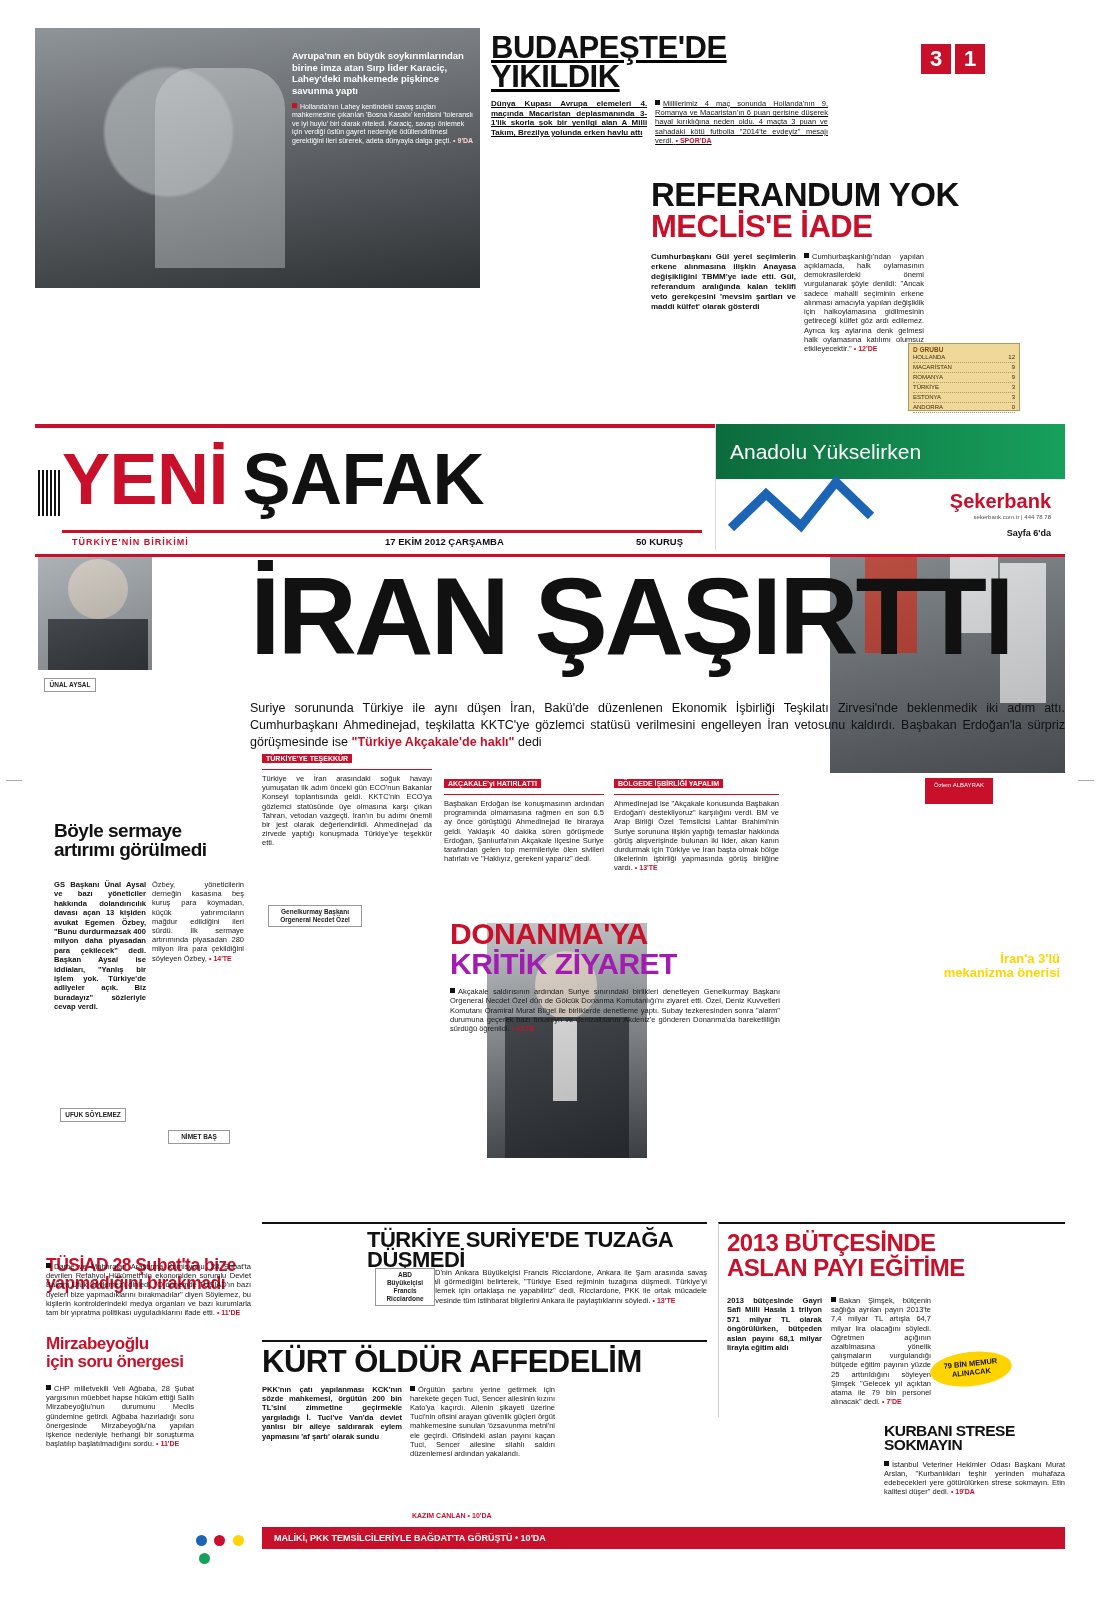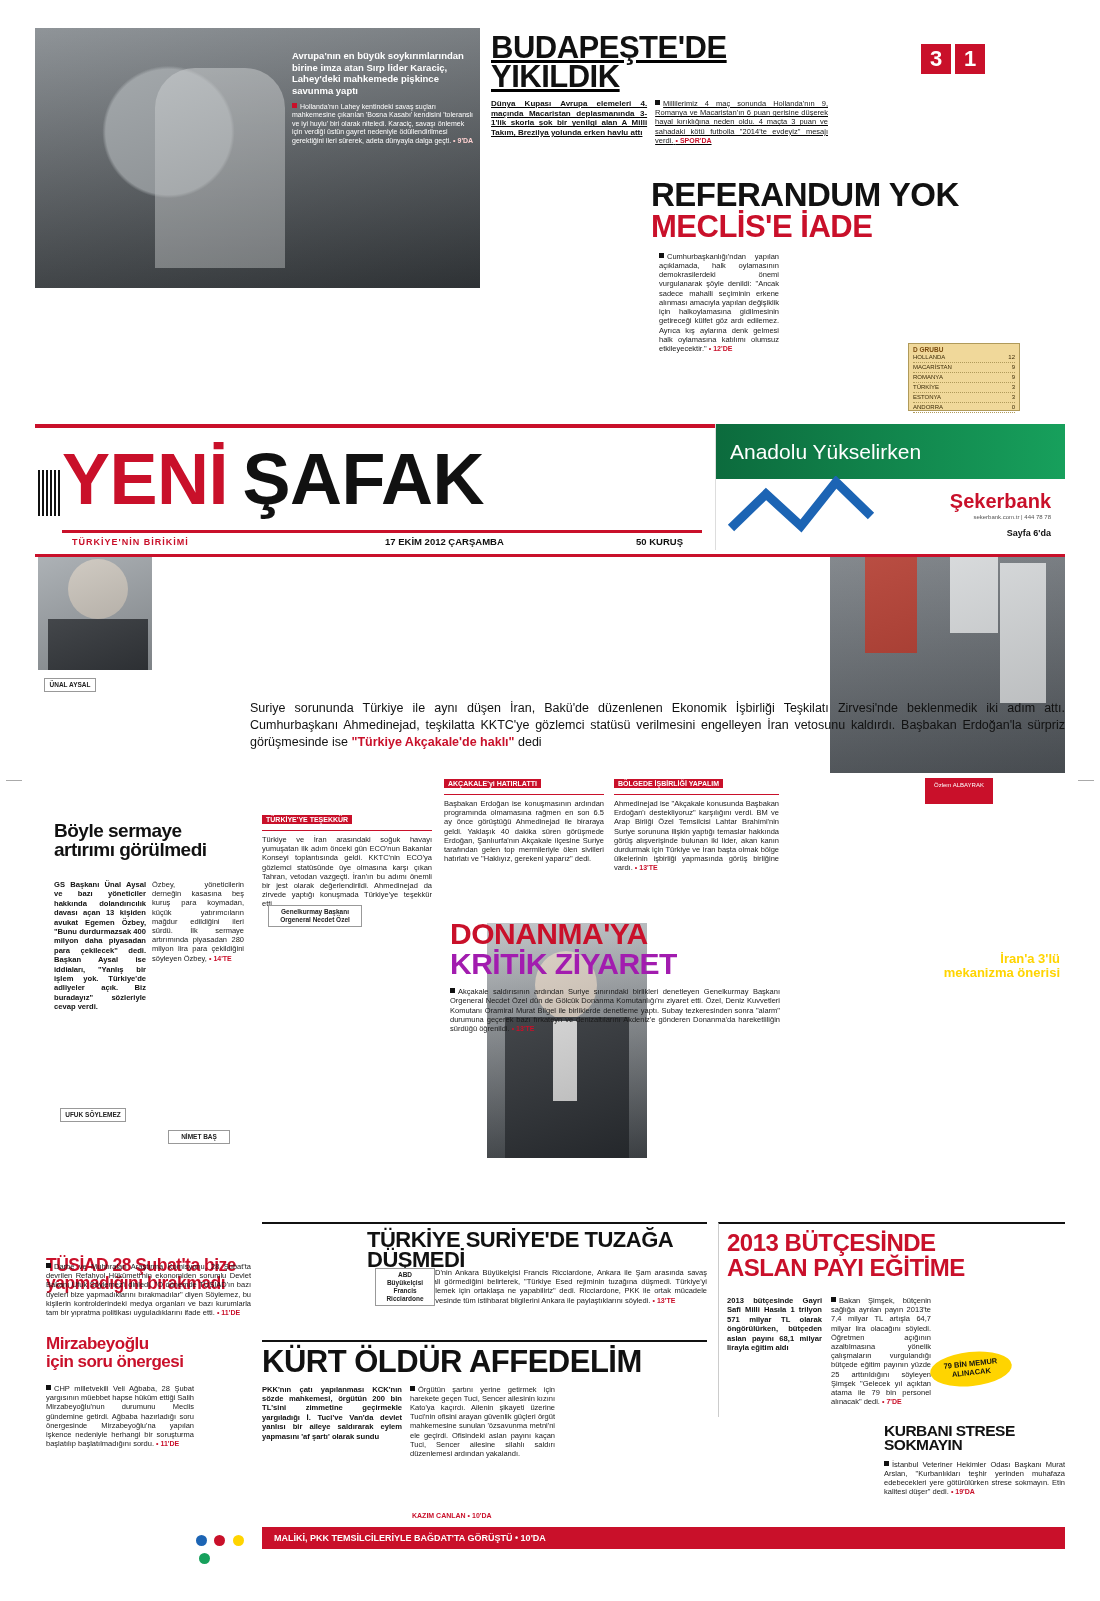--- a/index.html
+++ b/index.html
@@ -106,20 +106,21 @@
     <div style="position:absolute;inset:0;background:linear-gradient(180deg,#b7bcc0,#4e5358);"></div>
     <div style="position:absolute;left:48px;top:28px;width:62px;height:68px;border-radius:50%;background:#ddd0c2;"></div>
     <div style="position:absolute;left:18px;top:94px;width:124px;height:141px;background:#2f3338;"></div>
     <div style="position:absolute;left:66px;top:98px;width:24px;height:80px;background:#e8e8e8;"></div>
   </div>
 
   <div class="blk" style="left:651px;top:180px;width:410px;">
     <div class="hdl" style="font-size:33px;color:#111;">REFERANDUM YOK</div>
     <div class="hdl" style="font-size:31px;color:#c9102a;margin-top:3px;">MECLİS'E İADE</div>
     <div style="display:flex;margin-top:10px;">
+      <div style="width:145px;font-size:8px;line-height:10px;font-weight:bold;color:#111;text-align:justify;">Cumhurbaşkanı Gül yerel seçimlerin erkene alınmasına ilişkin Anayasa değişikliğini TBMM'ye iade etti. Gül, referandum aralığında kalan teklifi veto gerekçesini 'mevsim şartları ve maddi külfet' olarak gösterdi</div>
       <div style="width:120px;margin-left:8px;" class="tiny">
         <span class="sqb"></span><span>Cumhurbaşkanlığı'ndan yapılan açıklamada, halk oylamasının demokrasilerdeki önemi vurgulanarak şöyle denildi: "Ancak sadece mahalli seçiminin erkene alınması amacıyla yapılan değişiklik için halkoylamasına gidilmesinin getireceği külfet göz ardı edilemez. Ayrıca kış aylarına denk gelmesi halk oylamasına katılımı olumsuz etkileyecektir."</span>
         <span class="ref">• 12'DE</span>
       </div>
     </div>
   </div>
 
   <div class="blk" style="left:35px;top:424px;width:1030px;height:130px;background:#fff;">
     <div class="rule" style="position:absolute;left:0;top:0;width:680px;height:4px;"></div>
     <div style="position:absolute;left:44px;top:438px;"></div>
@@ -139,28 +140,31 @@
     <div style="position:absolute;left:14px;top:16px;font-size:21px;color:#fff;">Anadolu Yükselirken</div>
     <svg width="150" height="60" style="position:absolute;left:10px;top:52px;">
       <polyline points="5,52 40,18 75,50 110,6 145,40" fill="none" stroke="#1c64b4" stroke-width="9"></polyline>
     </svg>
     <div style="position:absolute;right:14px;top:66px;font-size:20px;font-weight:bold;color:#c9102a;">Şekerbank</div>
     <div style="position:absolute;right:14px;top:90px;font-size:6px;color:#555;">sekerbank.com.tr | 444 78 78</div>
     <div style="position:absolute;right:14px;top:104px;font-size:9px;font-weight:bold;color:#111;">Sayfa 6'da</div>
   </div>
   <div class="blk rule" style="left:35px;top:554px;width:1030px;height:3px;"></div>
 
+  <div class="blk" style="left:250px;top:565px;width:815px;">
+    <div class="hdl" style="font-size:110px;color:#111;letter-spacing:-3px;">İRAN ŞAŞIRTTI</div>
+  </div>
 
   <div class="blk" style="left:250px;top:700px;width:815px;font-size:12.5px;line-height:17px;color:#111;text-align:justify;">
     <span>Suriye sorununda Türkiye ile aynı düşen İran, Bakü'de düzenlenen Ekonomik İşbirliği Teşkilatı Zirvesi'nde beklenmedik iki adım attı. Cumhurbaşkanı Ahmedinejad, teşkilatta KKTC'ye gözlemci statüsü verilmesini engelleyen İran vetosunu kaldırdı. Başbakan Erdoğan'la sürpriz görüşmesinde ise</span>
     <span class="redtxt" style="font-weight:bold;">"Türkiye Akçakale'de haklı"</span>
     <span>dedi</span>
   </div>
 
-  <div class="blk" style="left:262px;top:808px;width:170px;">
+  <div class="blk" style="left:262px;top:747px;width:170px;">
     <div class="lbl">TÜRKİYE'YE TEŞEKKÜR</div>
     <div class="tiny" style="margin-top:4px;border-top:1px solid #c9102a;padding-top:4px;">Türkiye ve İran arasındaki soğuk havayı yumuşatan ilk adım önceki gün ECO'nun Bakanlar Konseyi toplantısında geldi. KKTC'nin ECO'ya gözlemci statüsünde üye olmasına karşı çıkan Tahran, vetodan vazgeçti. İran'ın bu adımı önemli bir jest olarak değerlendirildi. Ahmedinejad da zirvede yaptığı konuşmada Türkiye'ye teşekkür etti.</div>
   </div>
   <div class="blk" style="left:444px;top:772px;width:160px;">
     <div class="lbl">AKÇAKALE'yi HATIRLATTI</div>
     <div class="tiny" style="margin-top:4px;border-top:1px solid #c9102a;padding-top:4px;">Başbakan Erdoğan ise konuşmasının ardından programında olmamasına rağmen en son 6.5 ay önce görüştüğü Ahmedinejad ile biraraya geldi. Yaklaşık 40 dakika süren görüşmede Erdoğan, Şanlıurfa'nın Akçakale ilçesine Suriye tarafından gelen top mermileriyle ölen sivilleri hatırlatı ve "Haklıyız, gerekeni yaparız" dedi.</div>
   </div>
   <div class="blk" style="left:614px;top:772px;width:165px;">
     <div class="lbl">BÖLGEDE İŞBİRLİĞİ YAPALIM</div>
     <div class="tiny" style="margin-top:4px;border-top:1px solid #c9102a;padding-top:4px;">

